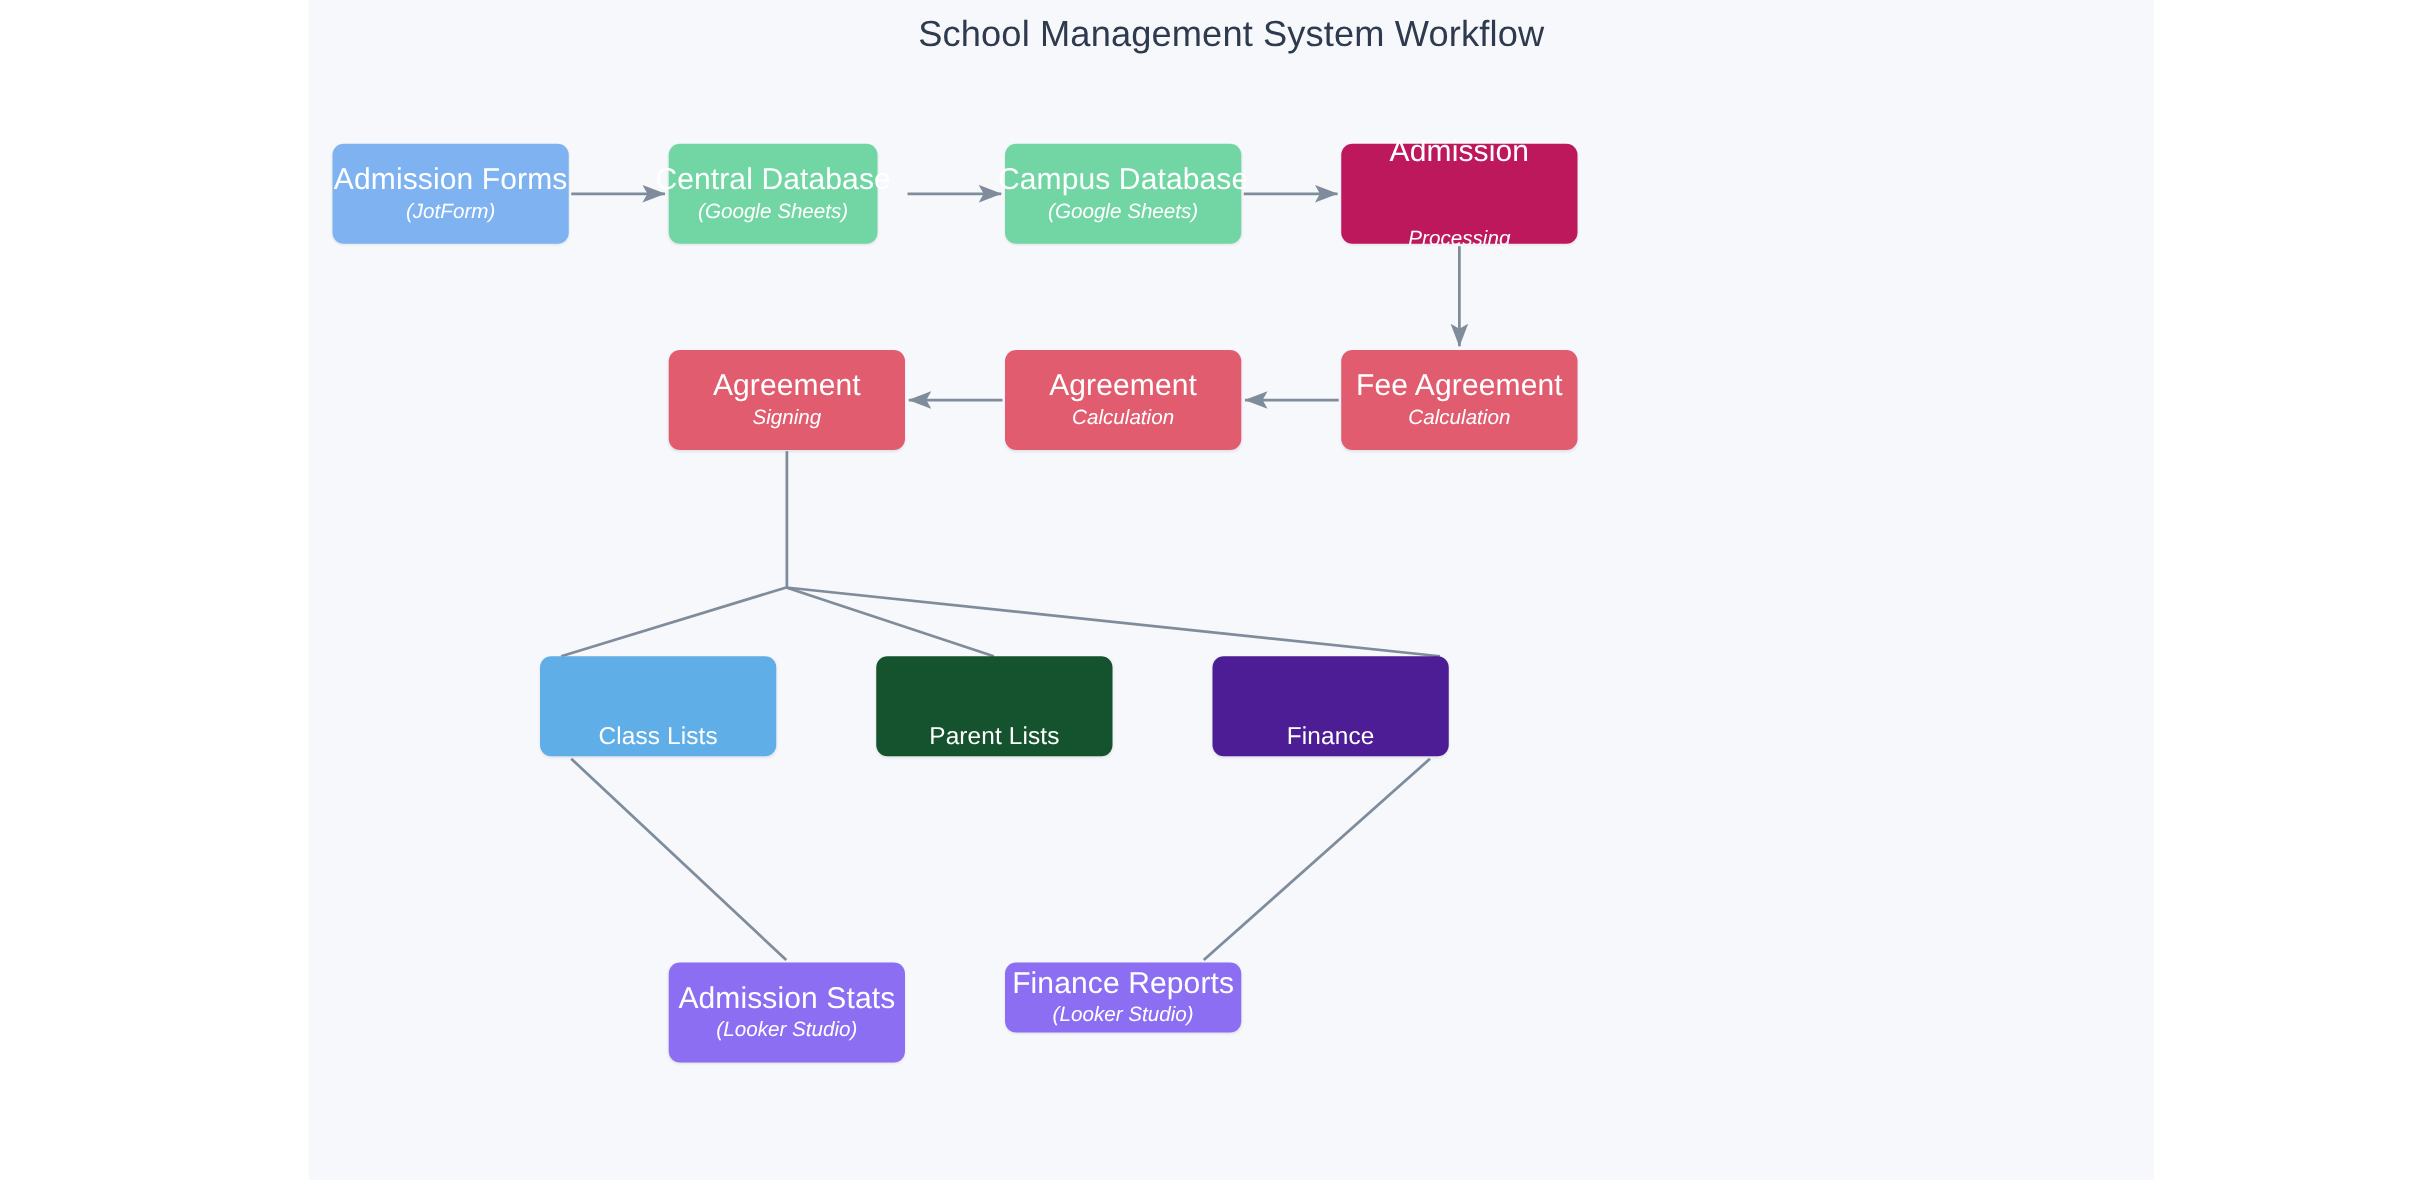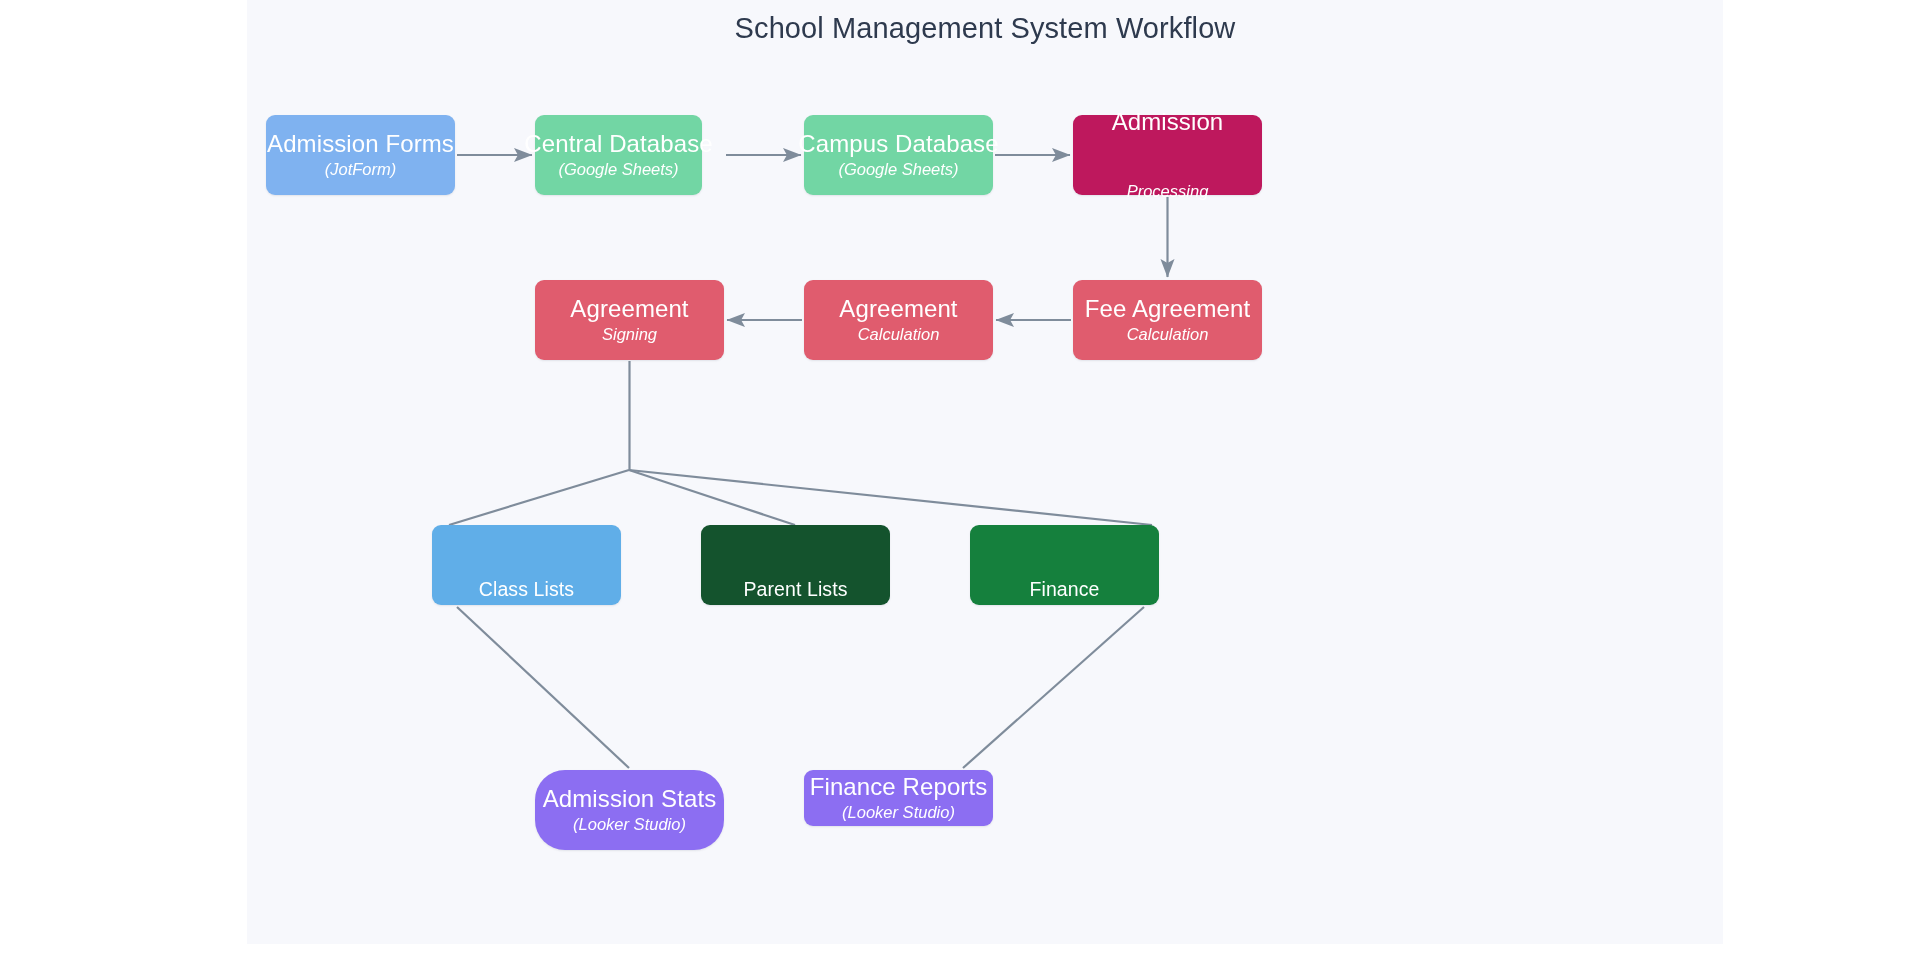--- a/index.html
+++ b/index.html
@@ -141,25 +141,25 @@
   </div>
 
   <div class="node single" style="left: 185px; top: 525px; width: 189px; height: 80px; background: rgb(96, 174, 232);">
     <span class="n-title">Class Lists</span>
   </div>
 
   <div class="node single" style="left: 454px; top: 525px; width: 189px; height: 80px; background: #14532d;">
     <span class="n-title">Parent Lists</span>
   </div>
 
-  <div class="node single" style="left: 723px; top: 525px; width: 189px; height: 80px; background: #15803d;">
+  <div class="node single" style="left: 723px; top: 525px; width: 189px; height: 80px; background: #4c1d95;">
     <span class="n-title">Finance</span>
   </div>
 
-  <div class="node" style="left: 288px; top: 770px; width: 189px; height: 80px; background: rgb(140, 110, 242); border-radius: 30px;">
+  <div class="node" style="left: 288px; top: 770px; width: 189px; height: 80px; background: rgb(140, 110, 242);">
     <span class="n-title">Admission Stats</span>
     <span class="n-sub">(Looker Studio)</span>
   </div>
 
   <div class="node" style="left: 557px; top: 770px; width: 189px; height: 56px; background: rgb(140, 110, 242); align-items: center;">
     <span class="n-title">Finance Reports</span>
     <span class="n-sub">(Looker Studio)</span>
   </div>
 
 </div>

